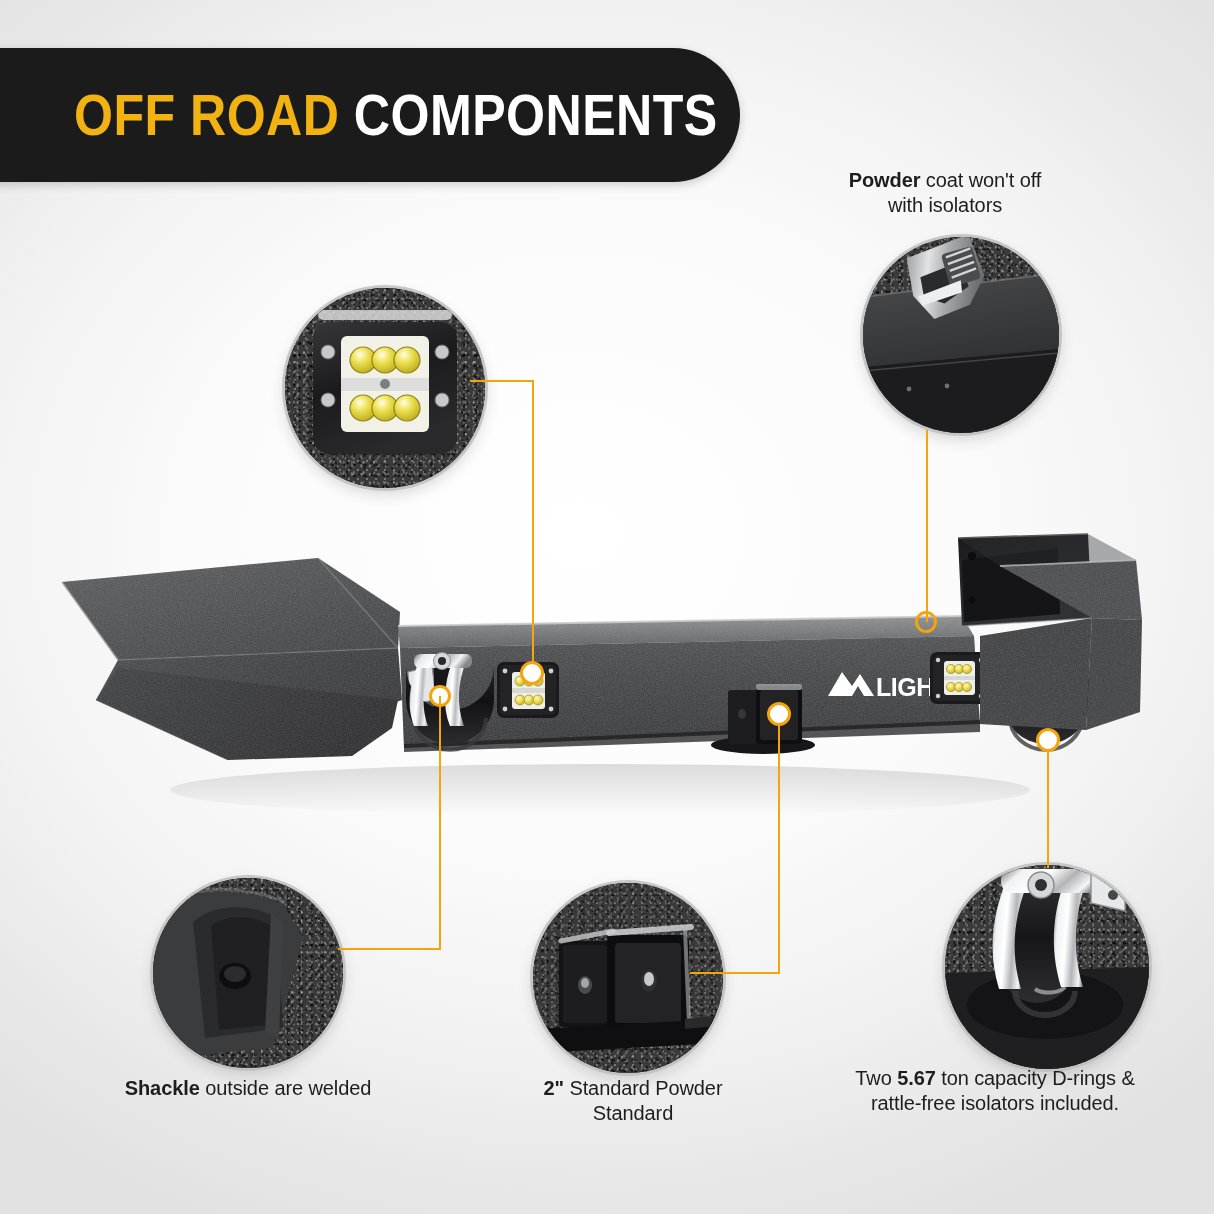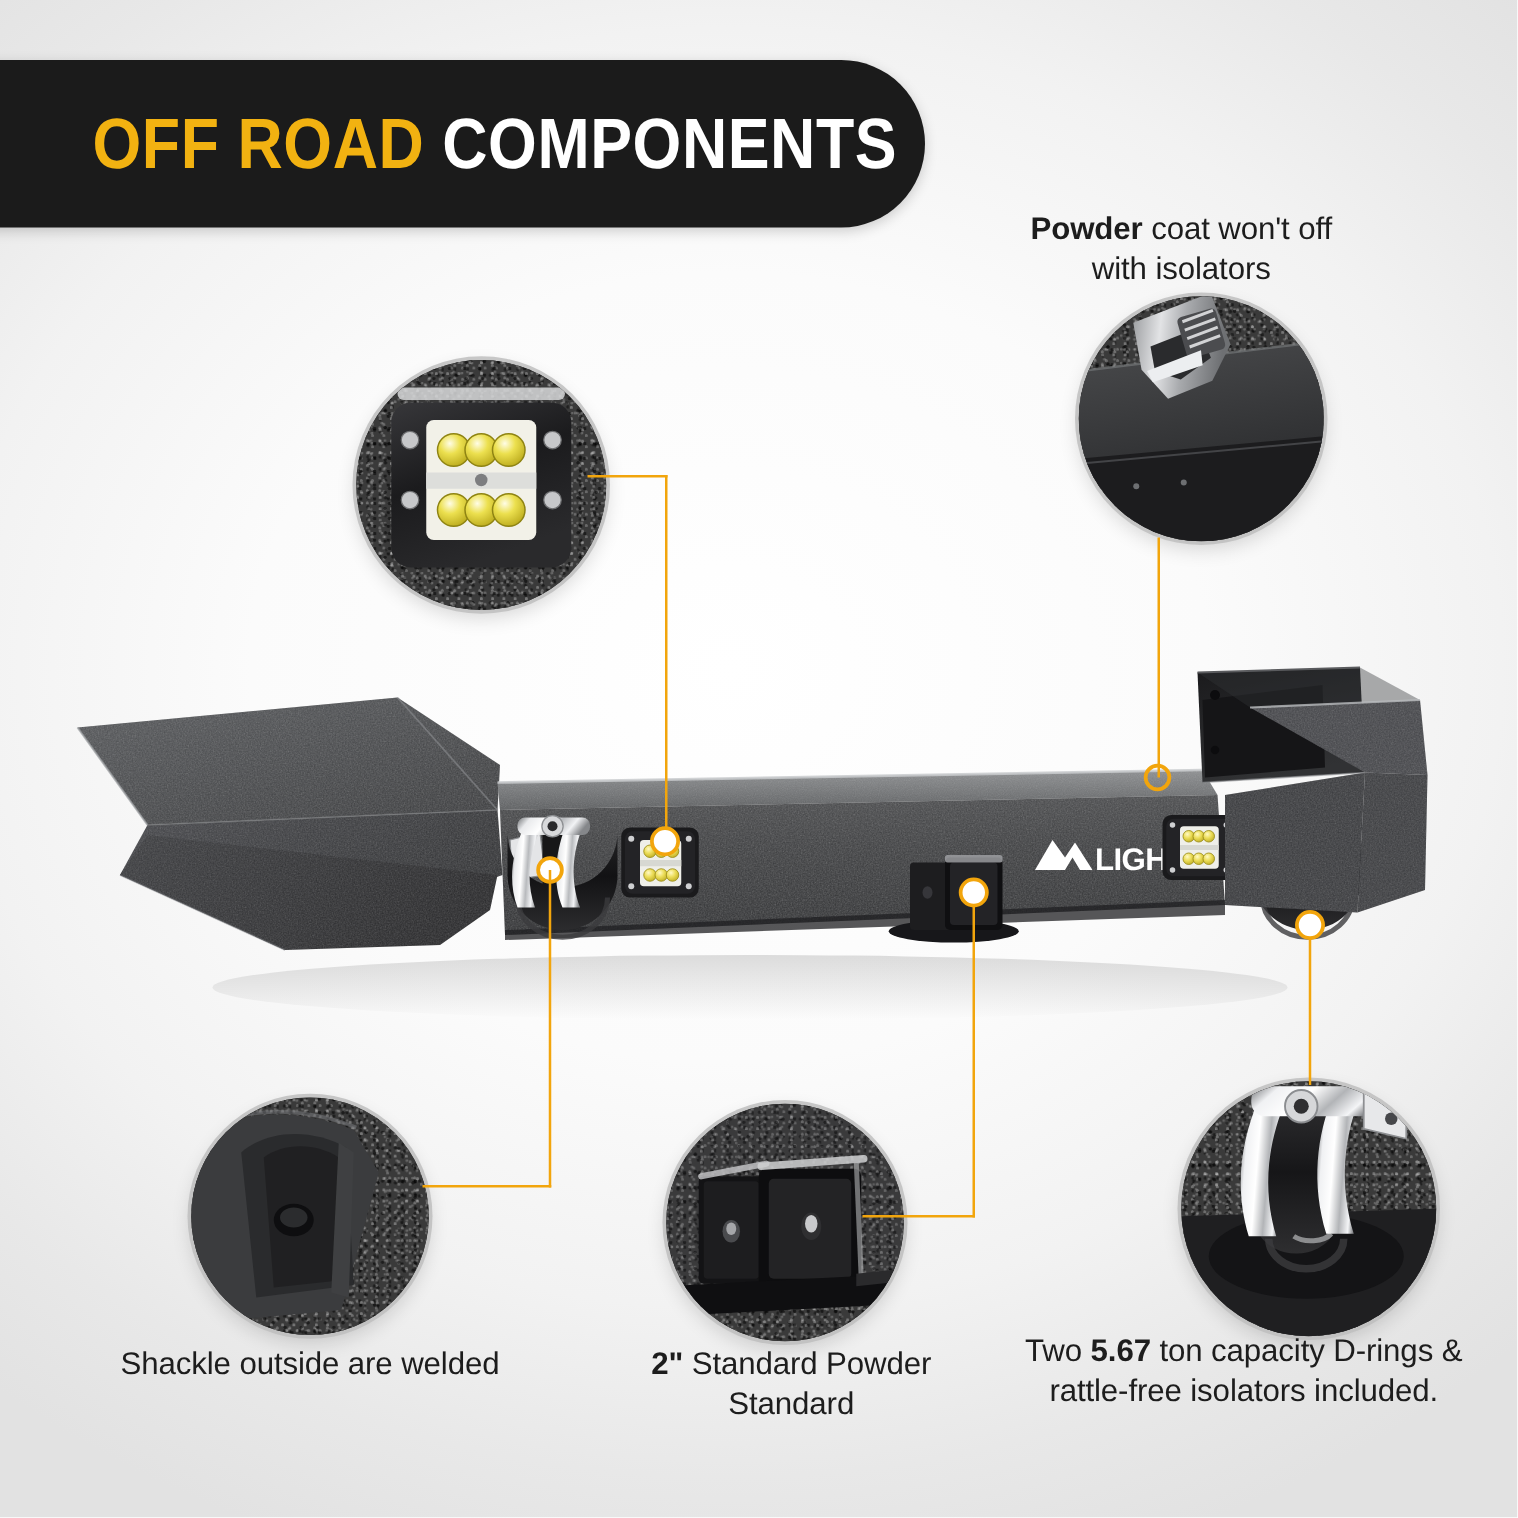--- a/index.html
+++ b/index.html
@@ -37,21 +37,21 @@
     white-space: nowrap;
   }
   .banner-text .hl { color: #F2B211; }
   .banner-text .wh { color: #ffffff; }
 
   
   .label {
     position: absolute;
     text-align: center;
     color: #1d1d1d;
-    font-size: 25px;
+    font-size: 20px;
     line-height: 1.26;
     letter-spacing: -0.1px;
     white-space: nowrap;
   }
 
   
   .bubble {
     position: absolute;
     border-radius: 50%;
     overflow: hidden;
@@ -424,21 +424,21 @@
       <path d="M40,44 C60,26 96,24 124,40 L130,150 L52,160 Z" fill="#2a2b2d"></path>
       <path d="M58,48 C74,36 100,36 118,48 L122,146 L66,152 Z" fill="#202022"></path>
       <path d="M118,36 L130,44 L126,160 L112,156 Z" fill="#3f4042"></path>
       <ellipse cx="82" cy="98" rx="16" ry="13" fill="#0e0e10"></ellipse>
       <ellipse cx="82" cy="96" rx="11" ry="8" fill="#2b2c2e"></ellipse>
       <path d="M-10,36 C30,8 82,4 132,24" stroke="#77797c" stroke-width="3" fill="none" opacity="0.55"></path>
     </svg>
   </div>
 
   <div class="label" style="left:58px; top:1076px; width:380px;">
-    <span style="font-weight:400">Shackle</span><span> outside are welded</span><br>
+    <span style="font-weight:700">Shackle</span><span> outside are welded</span><br>
   </div>
 
   <div class="dot" style="left:429px; top:685px; width:22px; height:22px;"></div>
   <div class="conn v" style="left:439px; top:696px; height:254px;"></div>
   <div class="conn h" style="left:338px; top:948px; width:103px;"></div>
 
   <div class="bubble" style="left:533px; top:883px; width:190px; height:190px;">
     <div class="inner grain"></div>
     <svg viewBox="0 0 190 190" style="position:absolute;inset:0">
       <path d="M0,0 L190,0 L190,150 L0,160 Z" fill="#3e3f41" opacity="0.15"></path>

